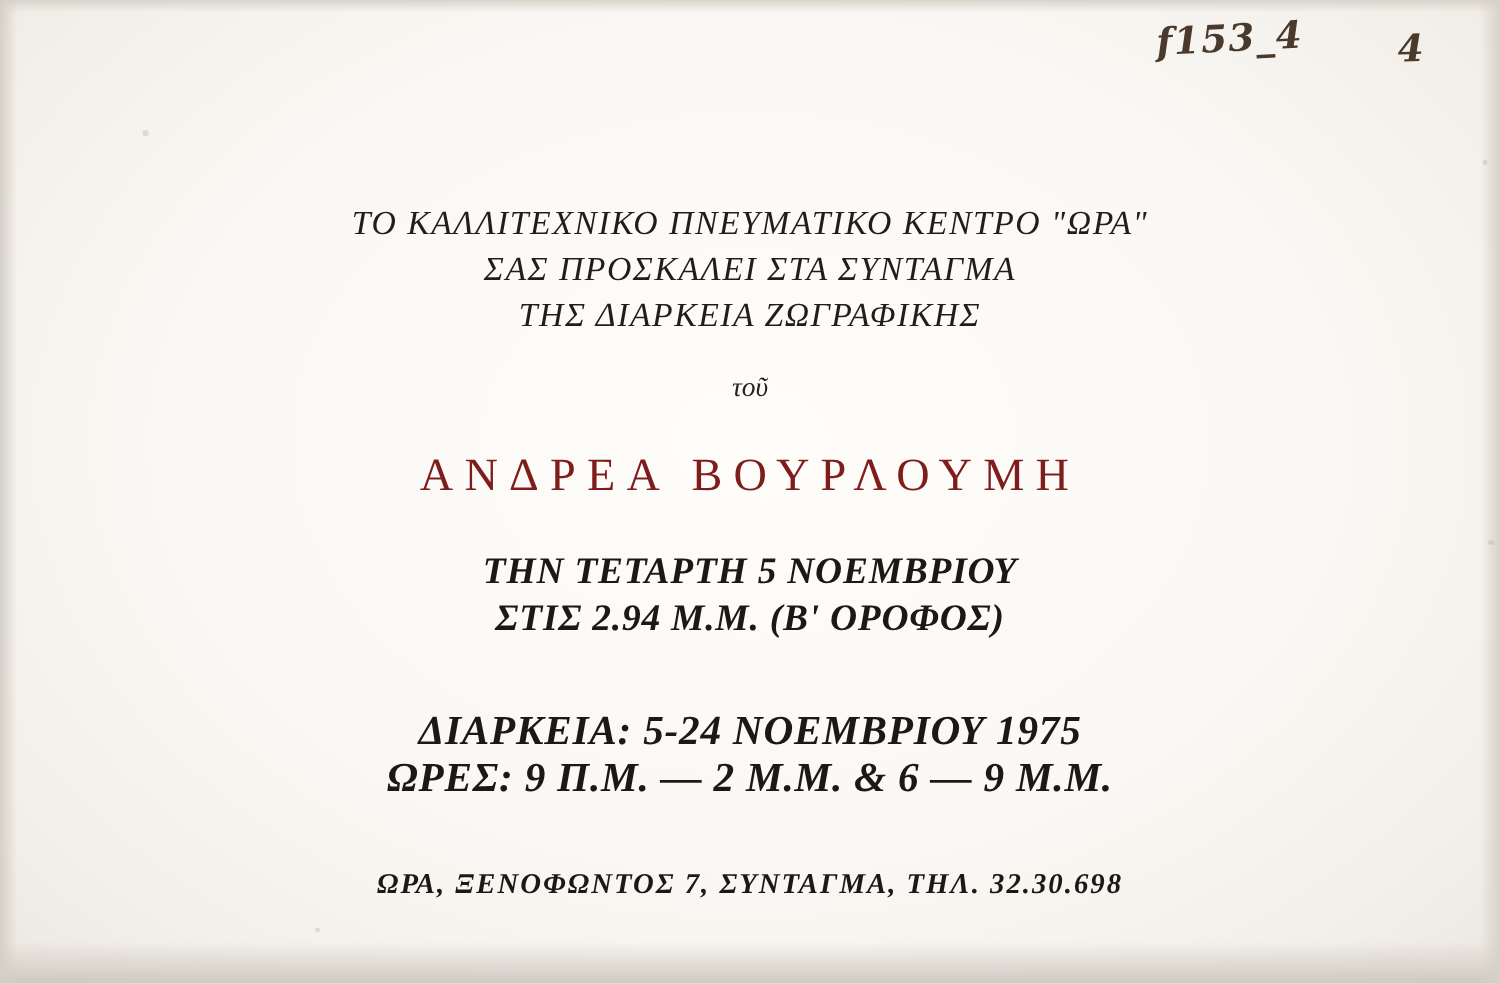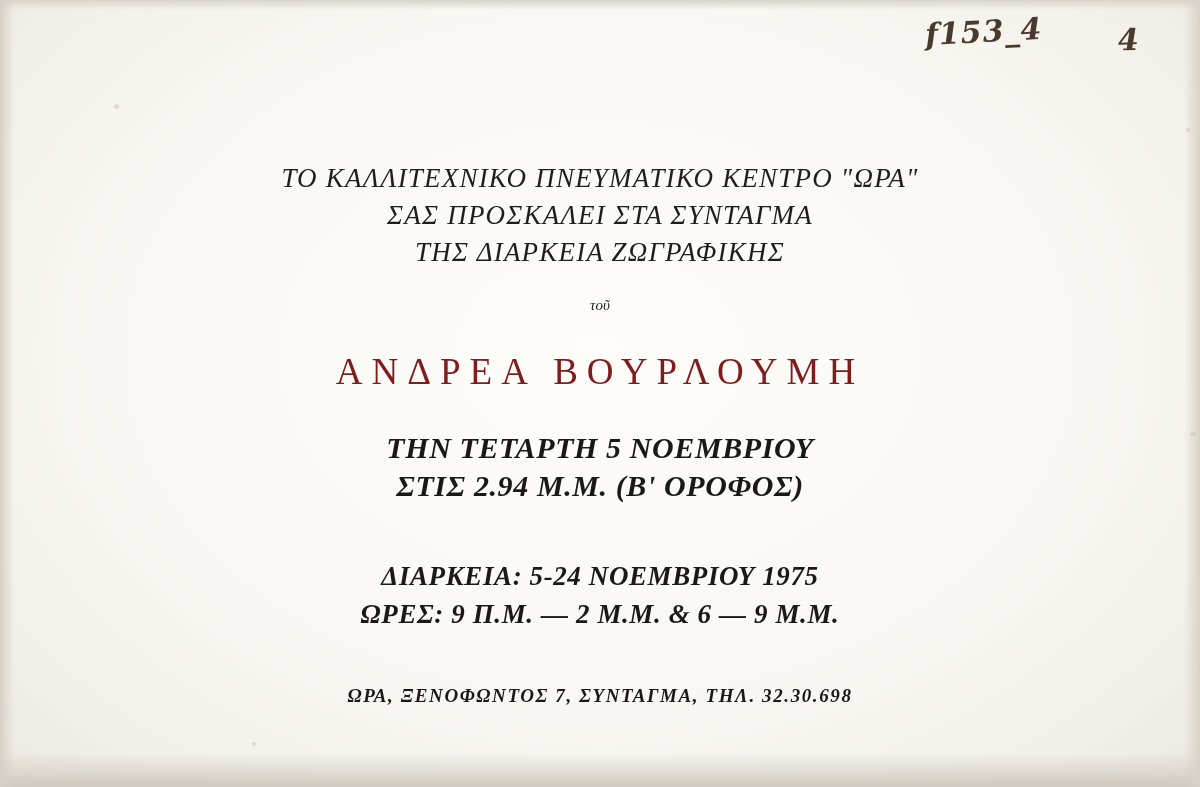--- a/index.html
+++ b/index.html
@@ -118,21 +118,21 @@
   .org-block {
     font-style: italic;
     font-size: 27px;
     line-height: 37px;
     letter-spacing: 1.2px;
     color: #211e1a;
   }
 
   .tou {
     font-style: italic;
-    font-size: 15px;
+    font-size: 22px;
     margin-top: 26px;
     color: #262220;
   }
 
   .artist {
     font-size: 37px;
     letter-spacing: 9px;
     margin-top: 36px;
     color: #7f1d1d;
     font-weight: 400;
@@ -144,31 +144,31 @@
     font-size: 30px;
     line-height: 38px;
     letter-spacing: .6px;
     margin-top: 36px;
     color: #1b1816;
   }
 
   .duration-block {
     font-style: italic;
     font-weight: 700;
-    font-size: 27px;
+    font-size: 33px;
     line-height: 38px;
     letter-spacing: .6px;
     margin-top: 52px;
     color: #1b1816;
   }
 
   .address-line {
     font-style: italic;
     font-weight: 700;
-    font-size: 19px;
+    font-size: 23px;
     letter-spacing: 1.6px;
     margin-top: 52px;
     color: #1b1816;
   }
 </style>
 </head>
 <body>
 
 <div class="scan">
 

